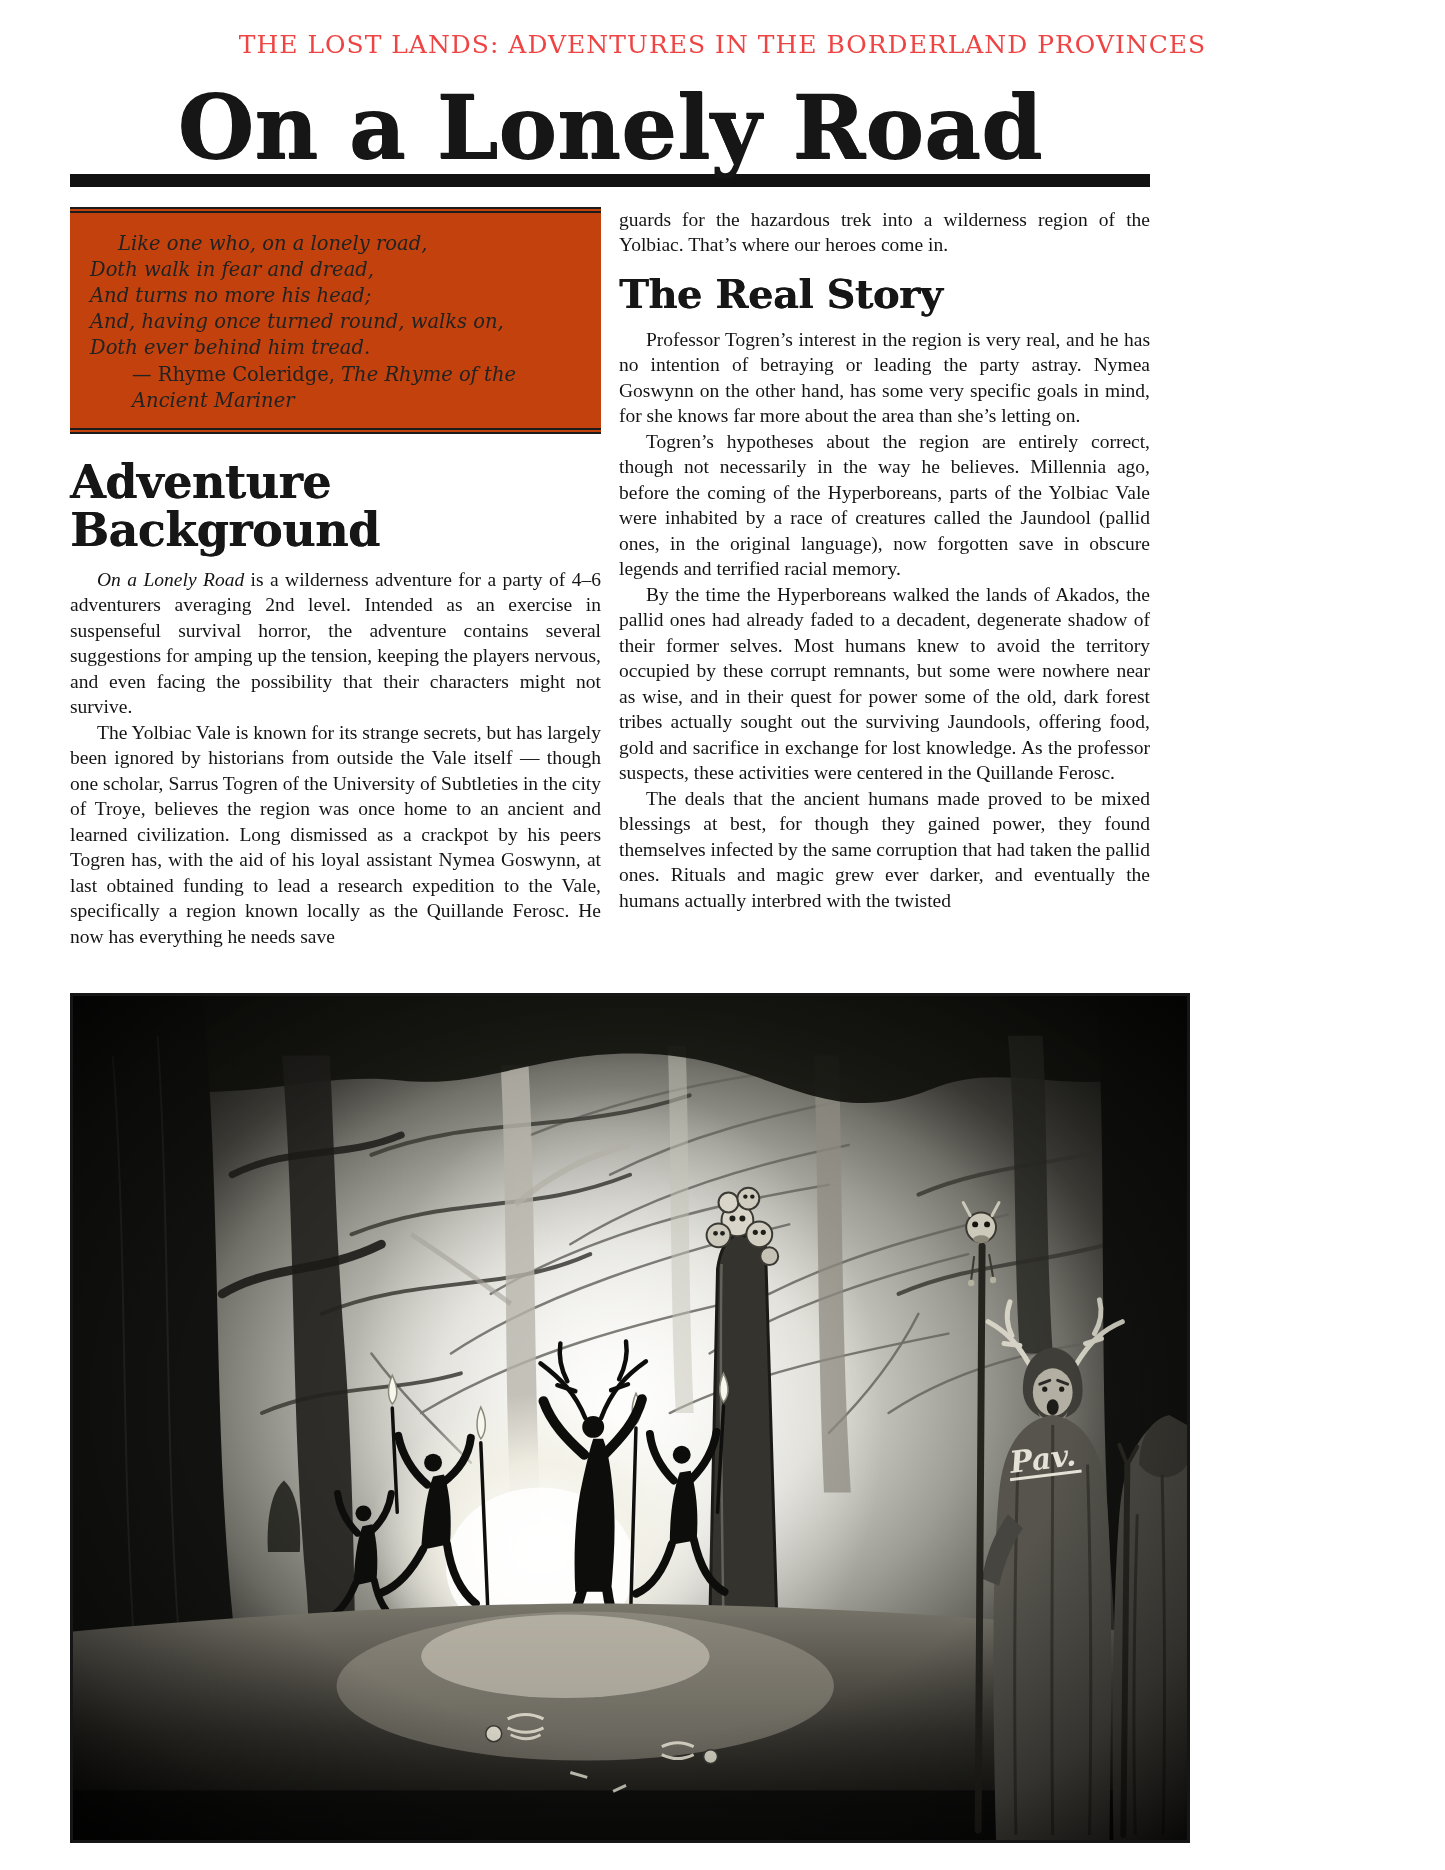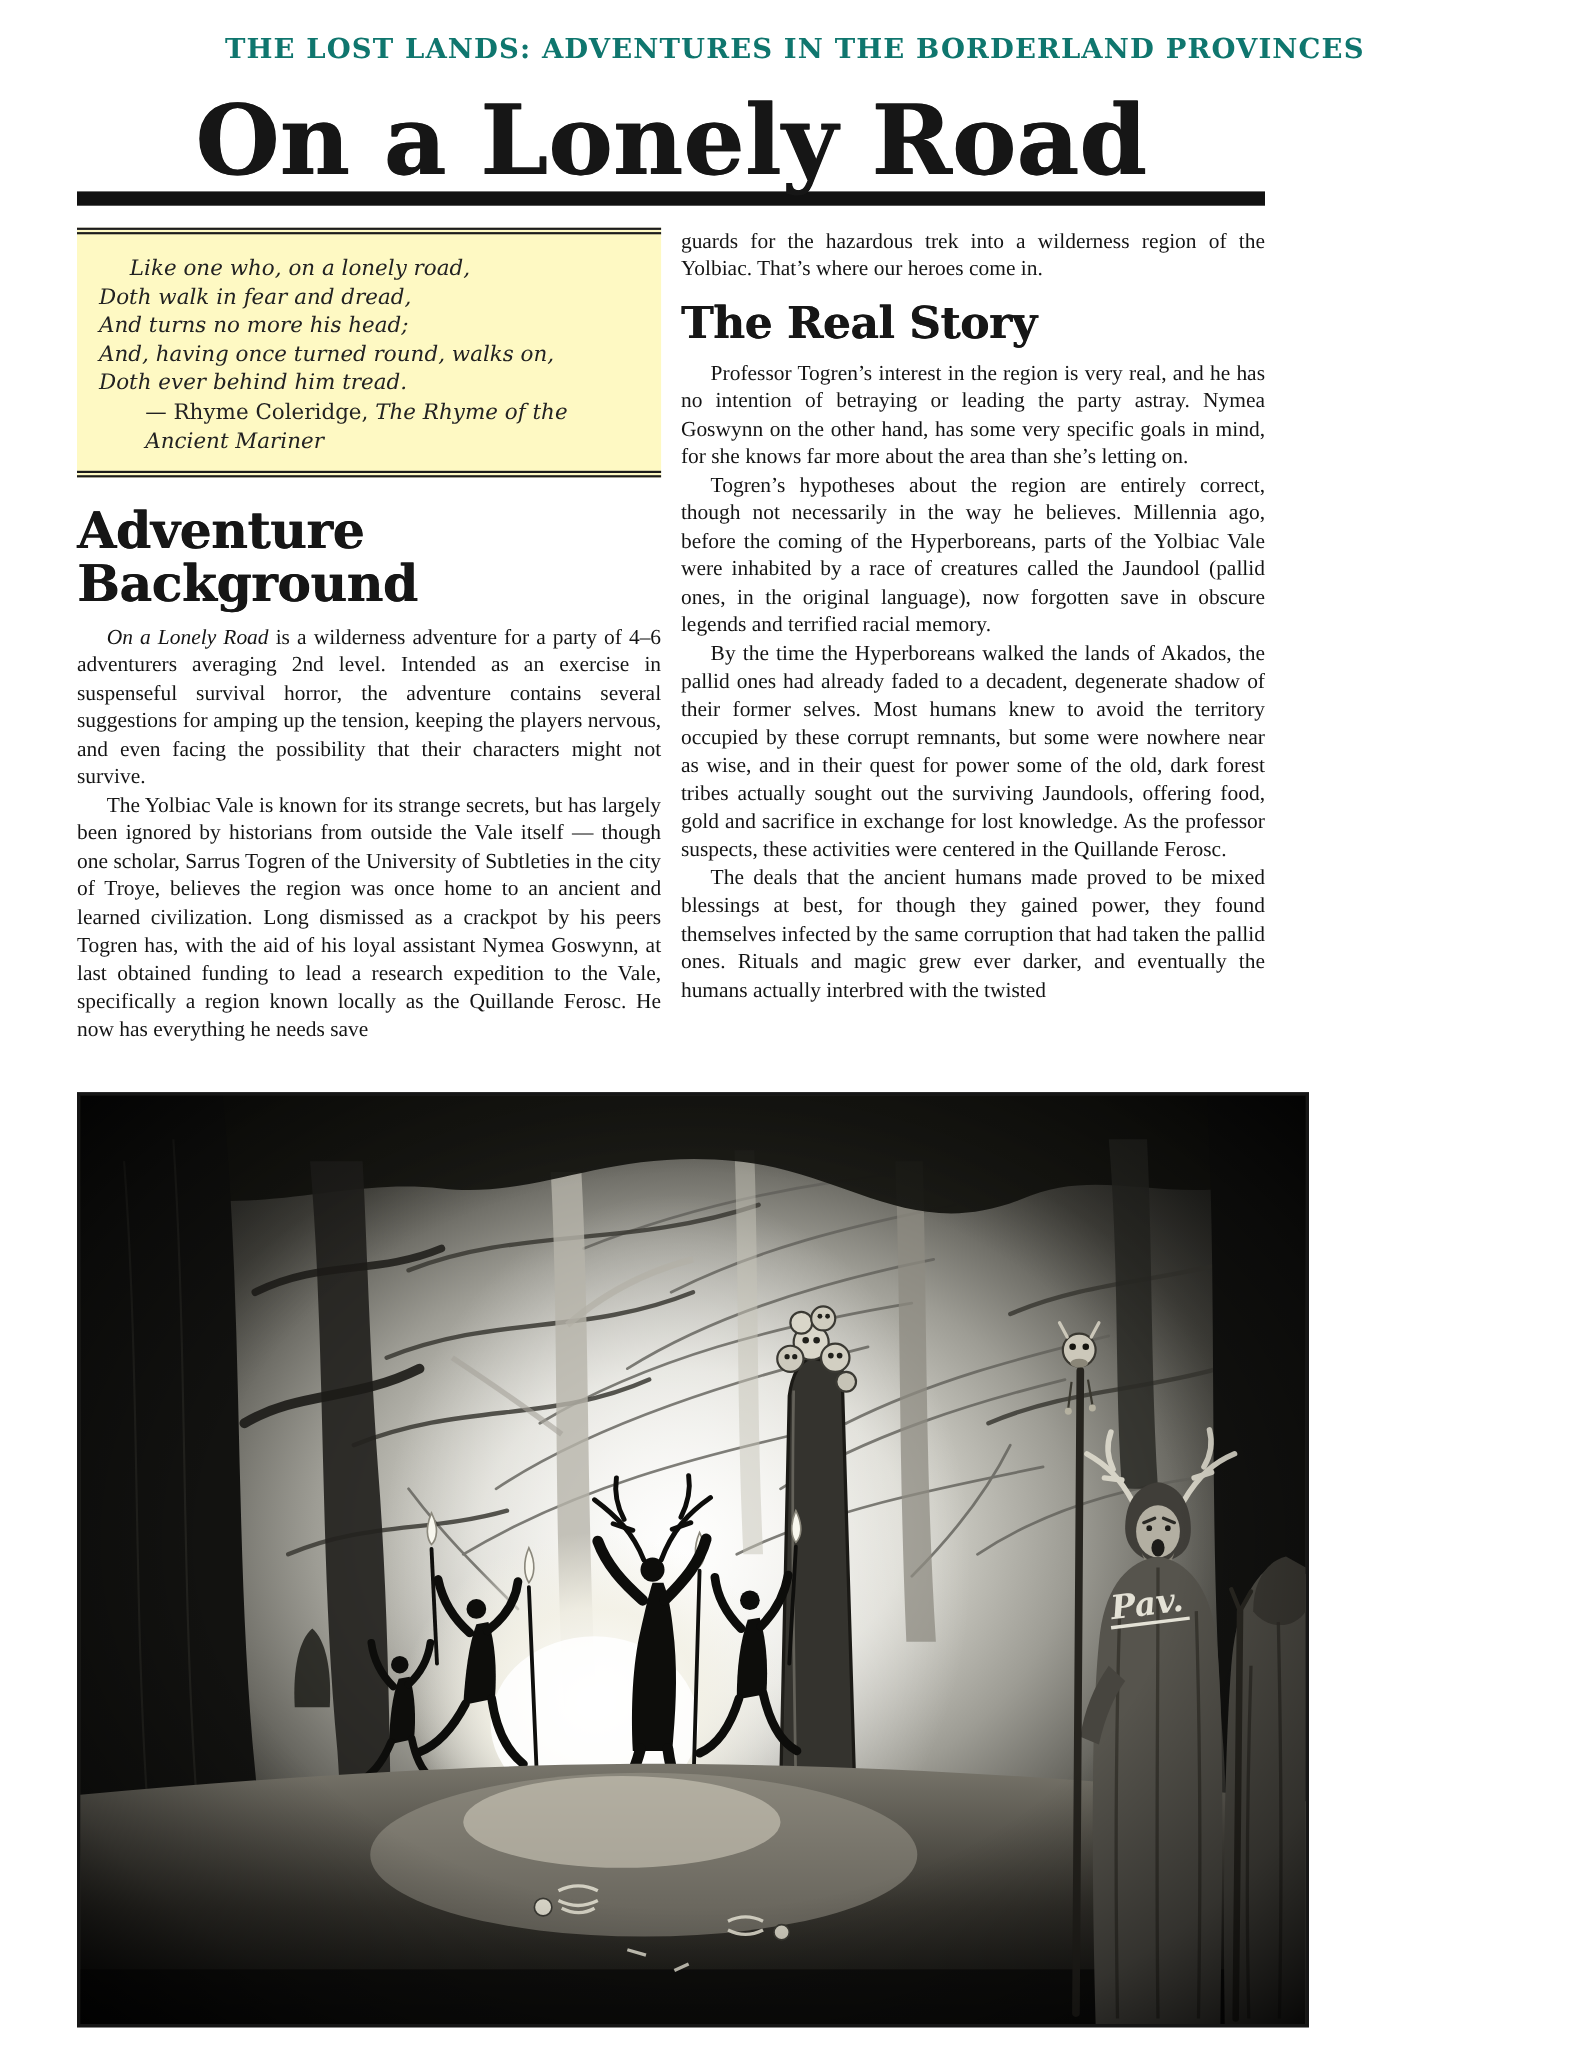--- a/index.html
+++ b/index.html
@@ -7,38 +7,38 @@
   body {
     width:1445px; height:1870px; overflow:hidden; position:relative;
     font-family:"Liberation Serif", serif; color:#151515;
   }
   .page { width:1445px; height:1870px; padding-top:30px; position:relative; }
   .content { width:1080px; margin-left:70px; }
 
   .book-header {
     text-align:center;
     font-family:"DejaVu Serif", serif;
-    font-weight:700; font-size:25px; letter-spacing:1px;
-    color:#0f766e;
+    font-weight:400; font-size:25px; letter-spacing:1px;
+    color:#ef4444;
   }
   .page-title {
     text-align:center;
     font-family:"DejaVu Serif", serif;
     font-weight:700; font-size:88px; line-height:0.92;
     margin-top:28px; letter-spacing:0px; color:#161616;
     text-shadow:0.5px 0.5px 0 #161616;
     position:relative; z-index:2;
   }
   .title-rule { height:13px; background:#111; margin-top:6px; position:relative; z-index:1; }
 
   .columns { display:flex; gap:18px; margin-top:20px; }
   .col { width:531px; }
 
   .quote-box {
-    background:#fef9c3;
+    background:#c2410c;
     border-top:6px double #1c1c1c;
     border-bottom:6px double #1c1c1c;
     padding:18px 16px 14px 20px;
     font-family:"DejaVu Serif", serif;
     font-style:italic; font-size:19.5px; line-height:26px; color:#222;
     margin-bottom:24px;
   }
   .q-line { white-space:nowrap; }
   .q-line.indent { padding-left:28px; }
   .q-attr { padding-left:42px; margin-top:1px; }

